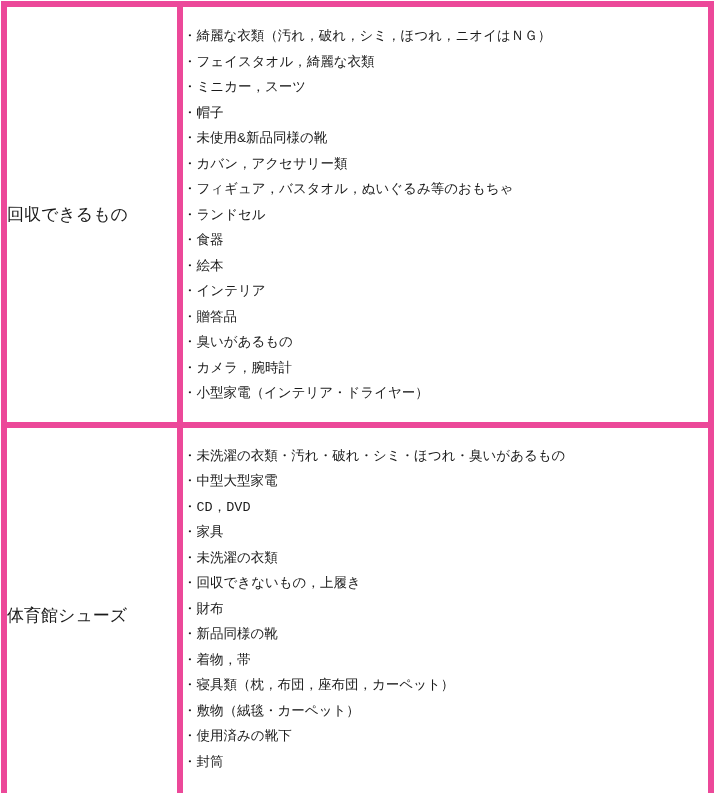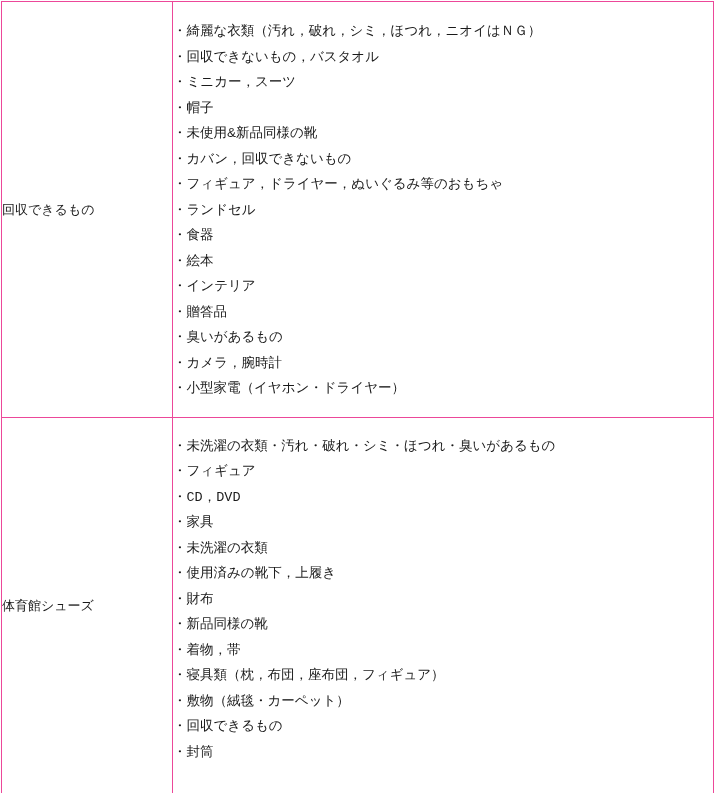--- a/index.html
+++ b/index.html
@@ -14,28 +14,28 @@
     color: #000000;
     overflow: hidden;
   }
   .doc-table {
     width: 713px;
     margin: 1px 0 0 1px;
     border-collapse: collapse;
     table-layout: fixed;
   }
   .doc-table td {
-    border: 1px solid #ec4899;
+    border: 6px solid #ec4899;
     vertical-align: middle;
     padding: 0;
   }
   .cat-cell {
     width: 170px;
     padding: 0 0 0 10px;
-    font-size: 13px;
+    font-size: 17px;
     line-height: 1.5;
     color: #1a1a1a;
   }
   .items-cell {
     padding: 14px 8px 14px 16px;
     vertical-align: top;
   }
   .items-list {
     list-style: none;
     margin: 0;
@@ -54,51 +54,51 @@
 </head>
 <body>
 
 <table class="doc-table">
   <tbody>
     <tr class="row-collectible">
       <td class="cat-cell">回収できるもの</td>
       <td class="items-cell">
         <ul class="items-list">
           <li>・綺麗な衣類（汚れ，破れ，シミ，ほつれ，ニオイはＮＧ）</li>
-          <li>・回収できないもの，バスタオル</li>
+          <li>・フェイスタオル，綺麗な衣類</li>
           <li>・ミニカー，スーツ</li>
           <li>・帽子</li>
           <li>・未使用&amp;新品同様の靴</li>
-          <li>・カバン，回収できないもの</li>
-          <li>・フィギュア，ドライヤー，ぬいぐるみ等のおもちゃ</li>
+          <li>・カバン，アクセサリー類</li>
+          <li>・フィギュア，バスタオル，ぬいぐるみ等のおもちゃ</li>
           <li>・ランドセル</li>
           <li>・食器</li>
           <li>・絵本</li>
           <li>・インテリア</li>
           <li>・贈答品</li>
           <li>・臭いがあるもの</li>
           <li>・カメラ，腕時計</li>
-          <li>・小型家電（イヤホン・ドライヤー）</li>
+          <li>・小型家電（インテリア・ドライヤー）</li>
         </ul>
       </td>
     </tr>
     <tr class="row-noncollectible">
       <td class="cat-cell">体育館シューズ</td>
       <td class="items-cell">
         <ul class="items-list">
           <li>・未洗濯の衣類・汚れ・破れ・シミ・ほつれ・臭いがあるもの</li>
-          <li>・フィギュア</li>
+          <li>・中型大型家電</li>
           <li>・CD，DVD</li>
           <li>・家具</li>
           <li>・未洗濯の衣類</li>
-          <li>・使用済みの靴下，上履き</li>
+          <li>・回収できないもの，上履き</li>
           <li>・財布</li>
           <li>・新品同様の靴</li>
           <li>・着物，帯</li>
-          <li>・寝具類（枕，布団，座布団，フィギュア）</li>
+          <li>・寝具類（枕，布団，座布団，カーペット）</li>
           <li>・敷物（絨毯・カーペット）</li>
-          <li>・回収できるもの</li>
+          <li>・使用済みの靴下</li>
           <li>・封筒</li>
         </ul>
       </td>
     </tr>
   </tbody>
 </table>
 
 </body></html>

